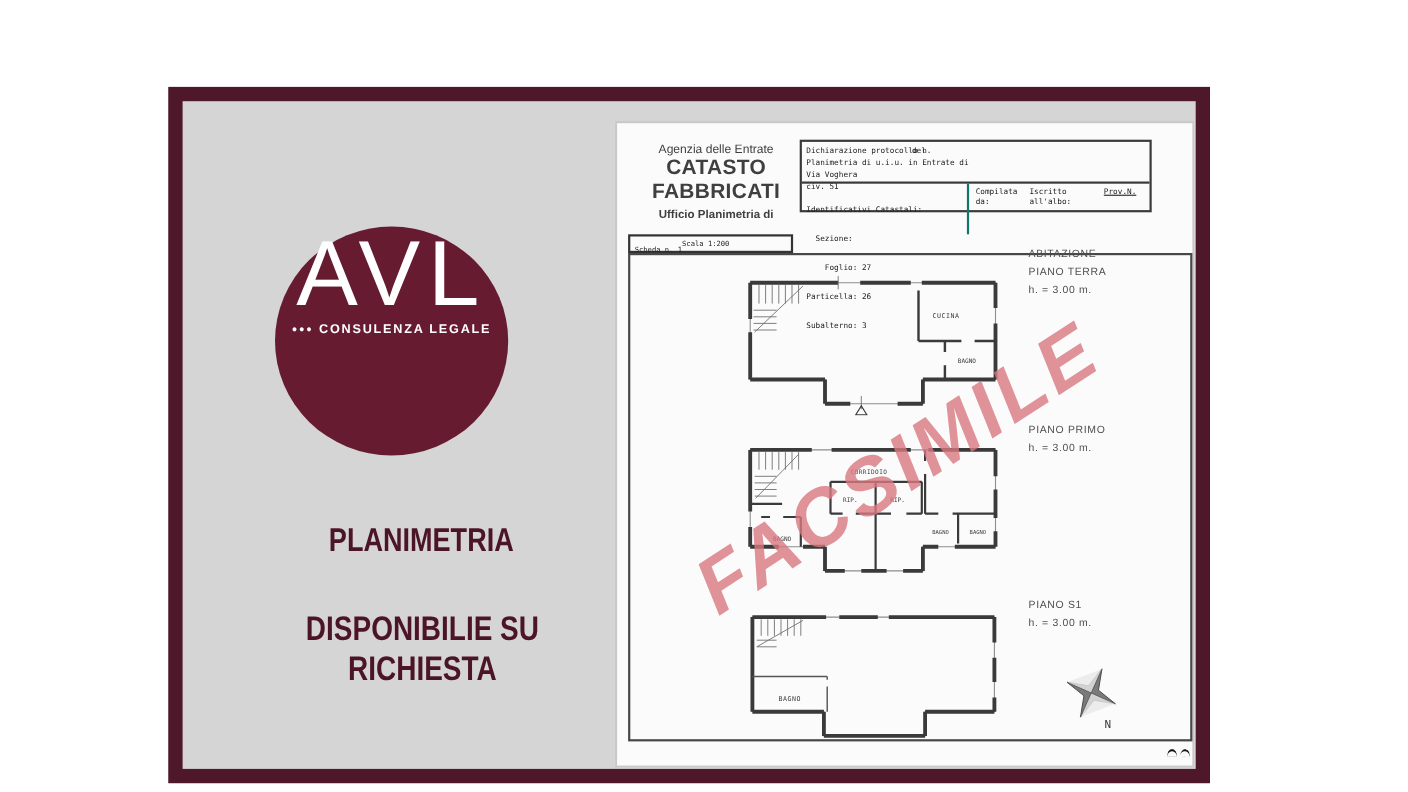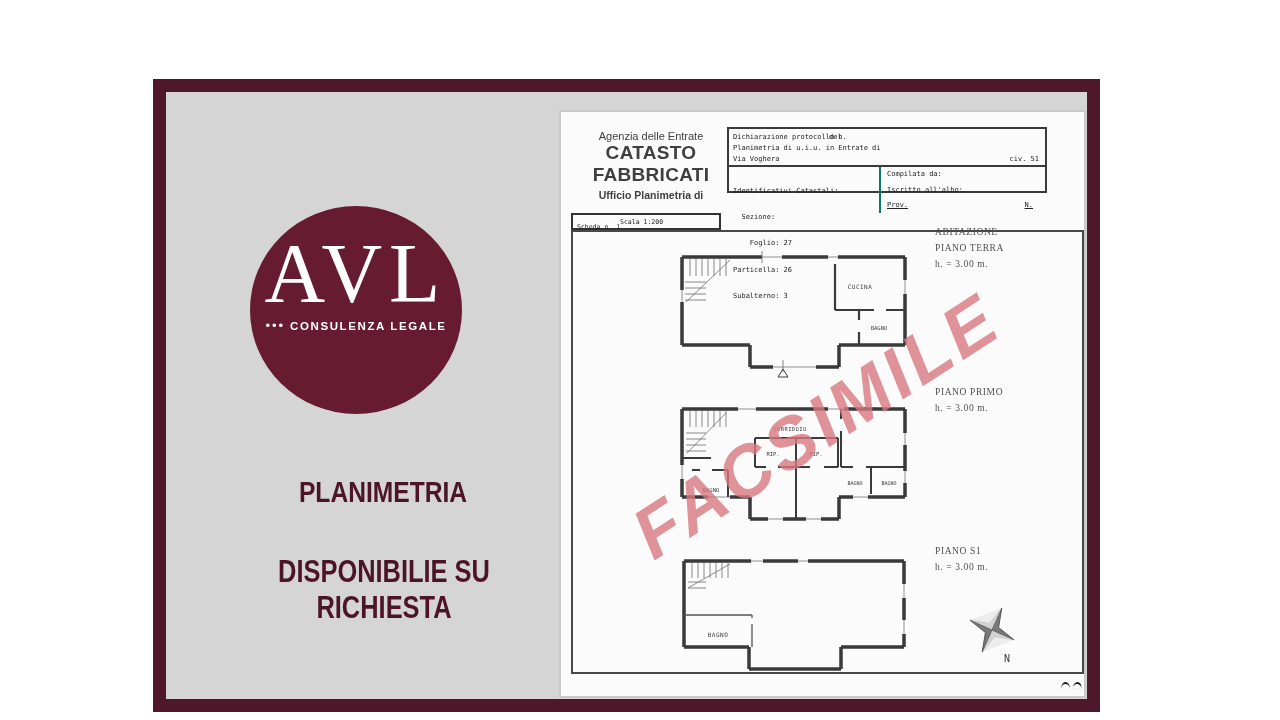--- a/index.html
+++ b/index.html
@@ -3,58 +3,58 @@
 <meta charset="utf-8">
 <style>
   html,body{margin:0;padding:0;background:#fff;}
   .canvas{position:relative;width:1280px;height:720px;background:#ffffff;overflow:hidden;
           font-family:"Liberation Sans",sans-serif;}
   .frame{position:absolute;left:153px;top:79px;width:947px;height:633px;box-sizing:border-box;
          background:#d6d5d5;border:13px solid #4e172a;}
   
   .logo-circle{position:absolute;left:84px;top:114px;width:212px;height:208px;border-radius:50%;
                background:#671b31;display:flex;flex-direction:column;align-items:center;}
-  .logo-acronym{margin-top:26px;color:#ffffff;font-size:84px;line-height:1.0;font-weight:300;
-                letter-spacing:7px;font-family:Liberation Serif, serif;}
+  .logo-acronym{color:#ffffff;font-size:84px;line-height:1.0;font-weight:300;
+                letter-spacing:7px;font-family:Liberation Sans, sans-serif;}
   .logo-subrow{display:flex;align-items:center;margin-top:2px;color:#ffffff;}
   .logo-dots{font-size:13px;letter-spacing:2px;margin-right:5px;}
   .logo-subtitle{font-size:11.5px;font-weight:bold;letter-spacing:1.6px;}
   .left-title{position:absolute;left:22px;top:383px;width:390px;text-align:center;color:#4c1527;
               font-size:30px;font-weight:bold;transform:scaleX(0.82);transform-origin:center;}
   .left-subtitle{position:absolute;left:8px;top:462px;width:420px;text-align:center;color:#4c1527;
               font-size:31px;font-weight:bold;transform:scaleX(0.82);transform-origin:center;}
   
   .doc-page{position:absolute;left:393px;top:18px;width:527px;height:588px;box-sizing:border-box;
             background:#fbfbfb;border:2px solid #c9c9c9;}
   .mono{font-family:"DejaVu Sans Mono",monospace;}
   .agency{position:absolute;left:10px;top:18px;width:160px;text-align:center;color:#3f3f3f;}
   .agency-l1{font-size:11px;font-weight:normal;margin-bottom:0;}
   .agency-l2{font-size:19px;font-weight:bold;margin-bottom:3px;letter-spacing:0.3px;}
   .agency-l3{font-size:10.5px;font-weight:bold;}
   .hdr-box{position:absolute;left:166px;top:15px;width:320px;height:66px;box-sizing:border-box;
            border:2px solid #3a3a3a;}
   .hdr-row1{position:relative;height:38px;box-sizing:border-box;border-bottom:2px solid #3a3a3a;
             padding:3px 4px;font-size:7px;line-height:11px;color:#222;}
   .hdr-row1 .del{position:absolute;left:100px;top:3px;}
-  .hdr-line3{display:flex;justify-content:space-between;padding-right:2px;}
+  .hdr-line3{display:flex;justify-content:center;padding-right:2px;flex-direction:column;}
   .hdr-row2{display:flex;height:46px;box-sizing:border-box;font-size:7px;color:#222;}
   .hdr-ident{width:152px;box-sizing:border-box;border-right:2px solid #0f766e;padding:2px 4px;
              line-height:8.8px;white-space:pre;}
-  .hdr-comp{flex:1;display:flex;flex-direction:column;justify-content:space-between;
+  .hdr-comp{flex:1;display:flex;flex-direction:row;justify-content:space-between;
             padding:3px 6px;line-height:9px;}
   .hdr-comp-l3{display:flex;justify-content:space-between;padding-right:6px;text-decoration:underline;}
   .sheet-tab{position:absolute;left:10px;top:101px;width:146px;height:13px;box-sizing:content-box;
              border:2px solid #333;display:flex;align-items:center;font-size:6.5px;color:#222;
              background:#fbfbfb;}
   .sheet-tab .scheda{margin-left:4px;margin-top:11px;}
   .sheet-tab .scala{}
   .main-box{position:absolute;left:10px;top:118px;width:513px;height:444px;box-sizing:border-box;
             border:2px solid #474747;}
   .floor-label{position:absolute;left:374px;color:#4f4f4f;font-size:9.5px;letter-spacing:0.6px;
-               line-height:16px;font-family:Liberation Serif, serif;}
+               line-height:16px;}
   .plan-svg{position:absolute;}
   .watermark{position:absolute;left:-25px;top:266px;width:560px;height:96px;line-height:96px;
              text-align:center;font-size:72px;font-weight:bold;font-style:italic;letter-spacing:4px;
              color:#d97880;opacity:0.8;transform:rotate(-33deg);pointer-events:none;z-index:5;}
   .compass{position:absolute;left:405px;top:492px;}
   .corner-marks{position:absolute;left:500px;top:563px;width:30px;height:12px;}
   .corner-marks span{display:inline-block;width:9px;height:5px;border-top:2.5px solid #141414;
                      border-radius:50% 50% 0 0 / 100% 100% 0 0;margin-right:3px;}
   .corner-marks span:last-child{transform:rotate(10deg);}
   svg text{font-family:"DejaVu Sans Mono",monospace;fill:#3c3c3c;}

